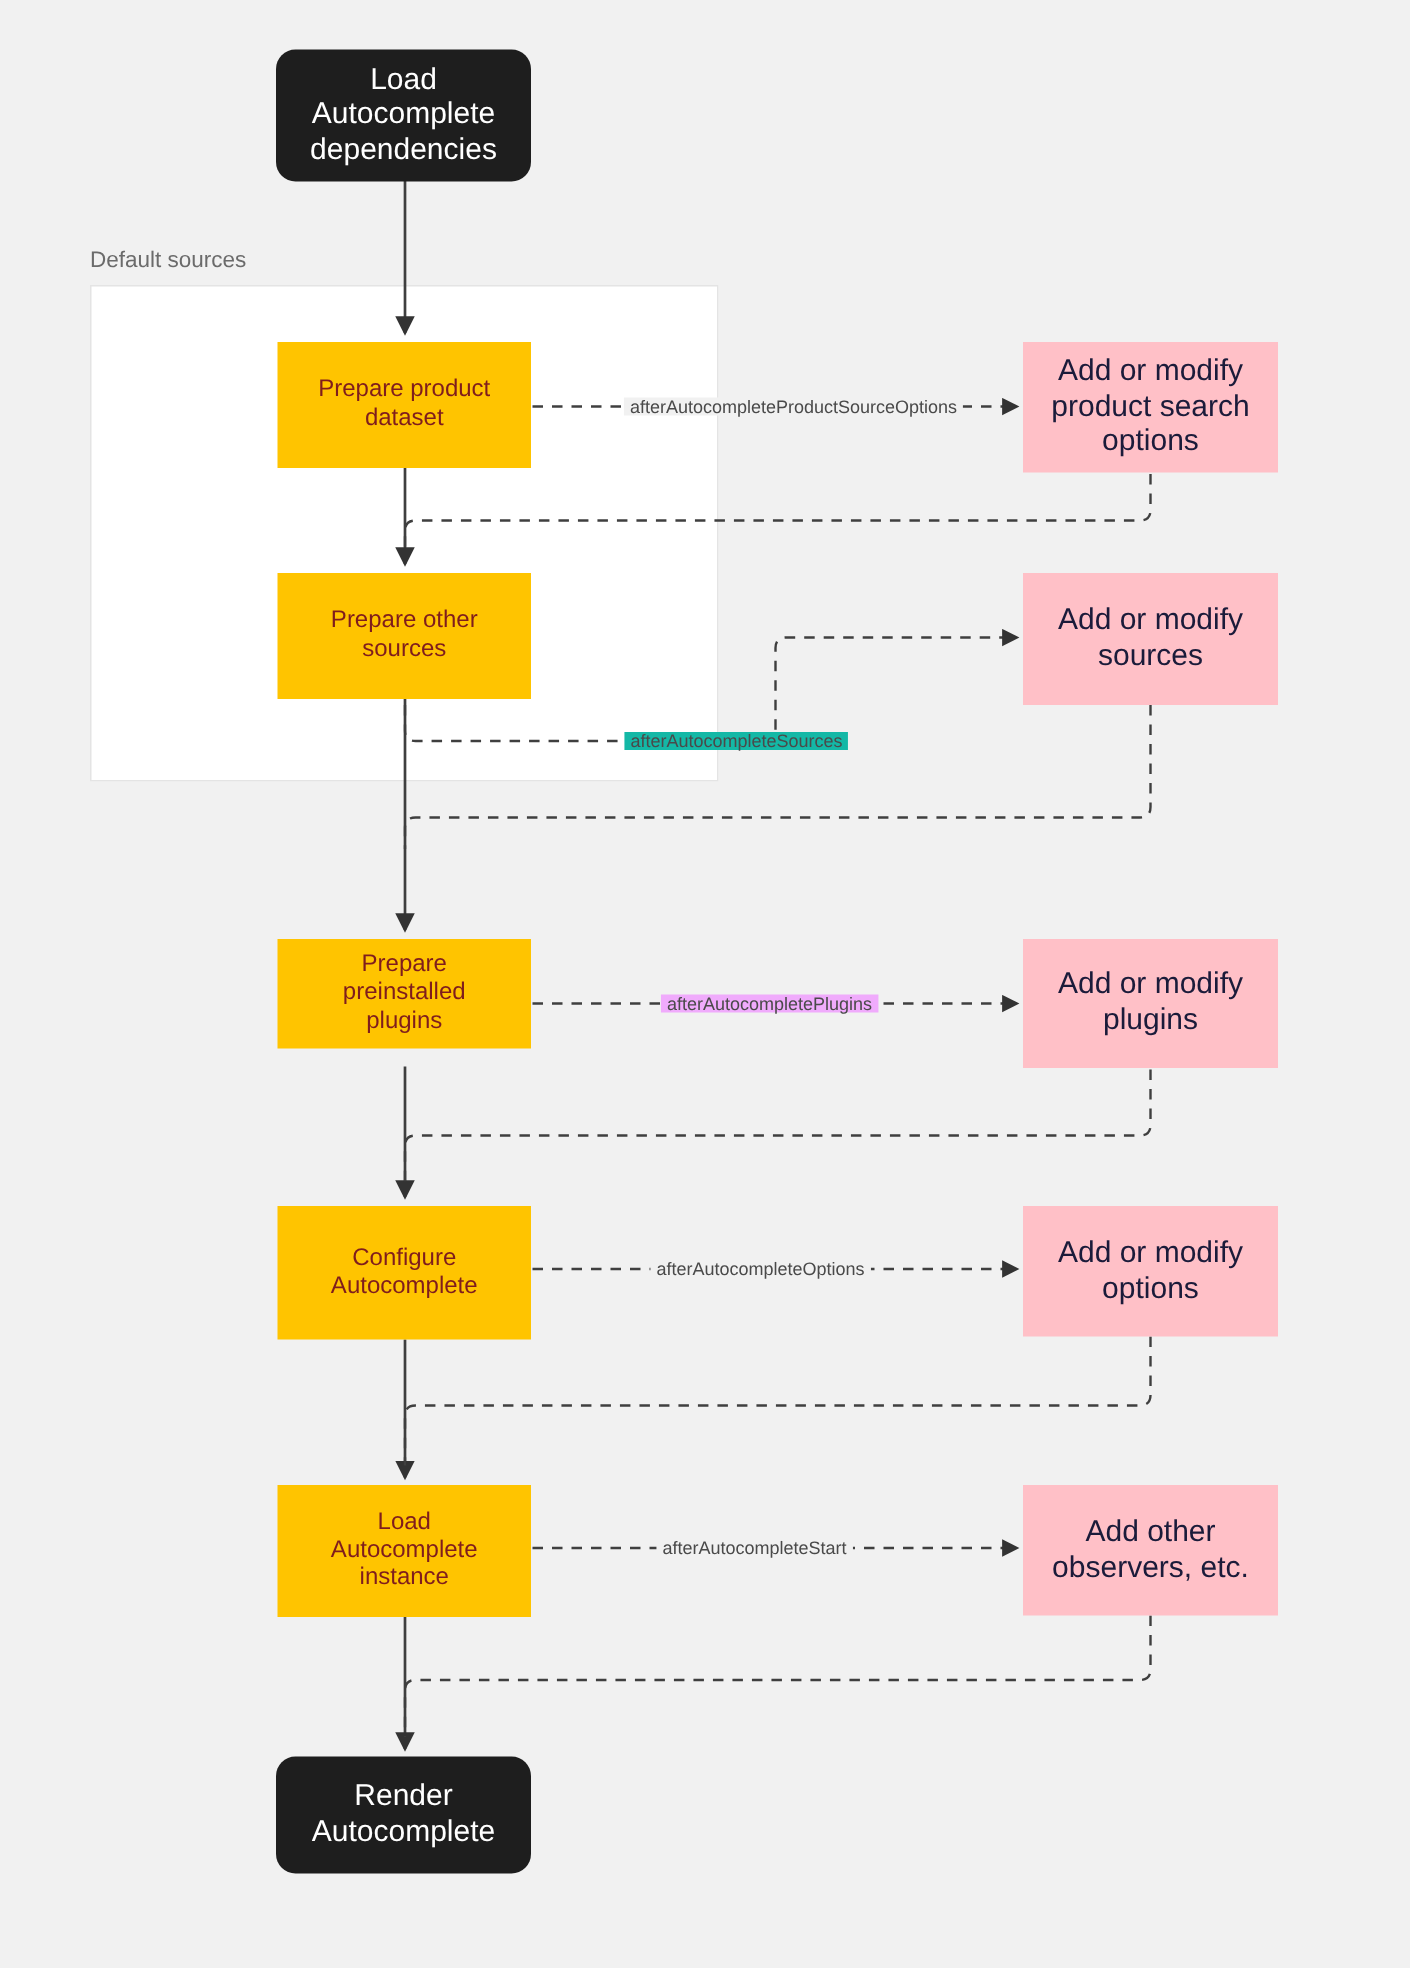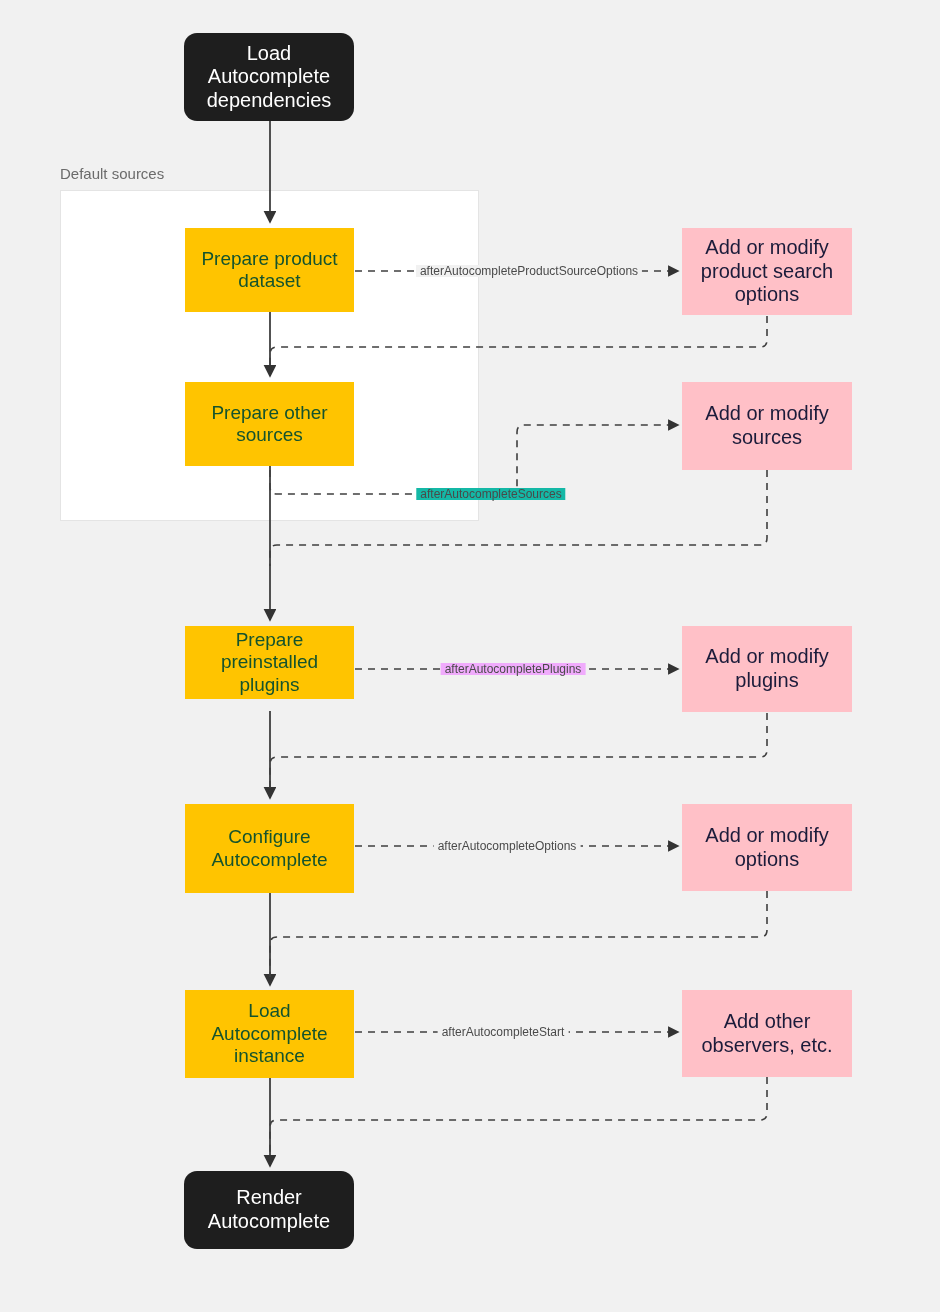--- a/index.html
+++ b/index.html
@@ -41,22 +41,22 @@
     line-height: 1.18;
   }
   .node-terminal {
     background: #1e1e1e;
     color: #ffffff;
     border-radius: 13px;
     font-size: 20px;
   }
   .node-step {
     background: #ffc400;
-    color: #14532d;
-    font-size: 19px;
+    color: #7f1d1d;
+    font-size: 16px;
   }
   .node-hook {
     background: #ffc0c7;
     color: #1b1b3a;
     font-size: 20px;
   }
   .node-inner {
     padding: 0 8px;
     white-space: pre-line;
   }

